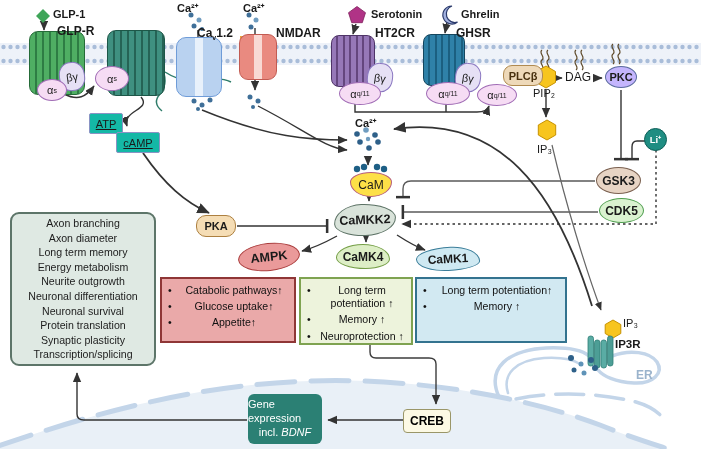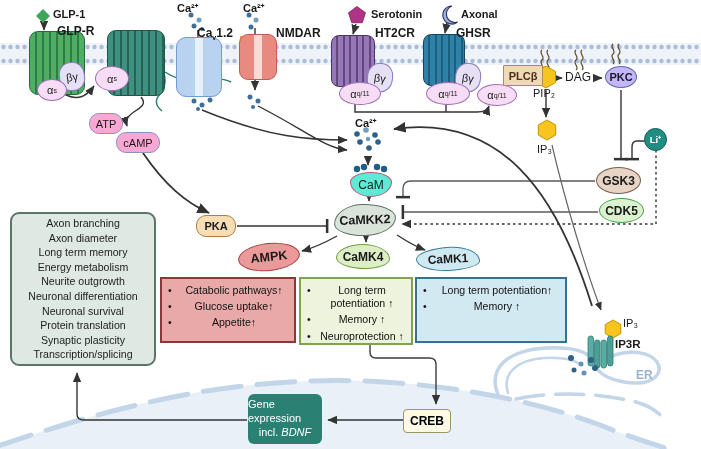--- a/index.html
+++ b/index.html
@@ -15,21 +15,21 @@
   .fnbox{background:#dfe9e3;border:2px solid #5d7569;border-radius:9px;
          font-size:10.6px;line-height:1.38;text-align:center;color:#1c1c1c;
          display:flex;flex-direction:column;justify-content:center;font-weight:500;}
   ul.fx{margin:3px 0 0 0;padding:2px 4px 2px 16px;list-style:none;font-size:10.6px;line-height:1.25;color:#111;}
   ul.fx li{position:relative;margin-bottom:3px;}
   ul.fx li::before{content:"•";position:absolute;left:-10px;}
   .genebox{background:#2b8074;border-radius:6px;color:#fff;font-size:11px;line-height:1.25;
            display:flex;flex-direction:column;align-items:center;justify-content:center;text-align:left;}
   .creb{background:#fcf9e4;border:1.5px solid #9a9668;border-radius:4px;font-weight:bold;font-size:12px;
         display:flex;align-items:center;justify-content:center;z-index:2;position:absolute;}
-  .pill-lav{background:#f9a8d4;border:1.5px solid #8a93c4;border-radius:10px;}
+  .pill-lav{background:#14b8a6;border:1.5px solid #8a93c4;border-radius:2px;text-decoration:underline;}
   .pink{background:#f6dcf4;border:1.5px solid #a06cb5;border-radius:50%;}
   .bg{background:#e6e0f5;border:1.5px solid #8a77c0;border-radius:45%;}
 </style>
 </head>
 <body>
 
 <div class="stage">
 
   <svg class="underlay" width="701" height="449" viewBox="0 0 701 449">
     <defs>
@@ -180,21 +180,21 @@
   </svg>
 
   <div class="lbl" style="left:53px;top:8px;font-weight:600">GLP-1</div>
   <div class="lbl bold" style="left:57px;top:24px;font-size:12px">GLP-R</div>
   <div class="lbl" style="left:177px;top:0px;font-weight:600">Ca²⁺</div>
   <div class="lbl" style="left:243px;top:0px;font-weight:600">Ca²⁺</div>
   <div class="lbl bold" style="left:197px;top:26px;font-size:12px"><span>Ca</span><sub>v</sub><span>1.2</span></div>
   <div class="lbl bold" style="left:276px;top:26px;font-size:12px">NMDAR</div>
   <div class="lbl" style="left:371px;top:8px;font-weight:600">Serotonin</div>
   <div class="lbl bold" style="left:375px;top:26px;font-size:12px">HT2CR</div>
-  <div class="lbl" style="left:461px;top:8px;font-weight:600">Axonal</div>
+  <div class="lbl" style="left:461px;top:8px;font-weight:600">Ghrelin</div>
   <div class="lbl bold" style="left:456px;top:26px;font-size:12px">GHSR</div>
 
   <div class="receptor" style="left:29px;top:31px;width:56px;height:64px;border-radius:9px;border:1px solid #256b38;background:repeating-linear-gradient(90deg,#4fae63 0 5px,#2e7d44 5px 7px)"></div>
   <div class="receptor" style="left:107px;top:30px;width:58px;height:66px;border-radius:9px;border:1px solid #1d5748;background:repeating-linear-gradient(90deg,#3f9080 0 5px,#256355 5px 7px)"></div>
   <div class="receptor" style="left:176px;top:37px;width:46px;height:60px;border-radius:10px;border:1.5px solid #6f9cd8;background:linear-gradient(90deg,#b9d2f0 0 40%,#e8f1fb 40% 60%,#b9d2f0 60% 100%)"></div>
   <div class="receptor" style="left:239px;top:34px;width:38px;height:46px;border-radius:9px;border:1.5px solid #c25b52;background:linear-gradient(90deg,#e98a80 0 40%,#f8d9d4 40% 60%,#e98a80 60% 100%)"></div>
   <div class="receptor" style="left:331px;top:35px;width:44px;height:52px;border-radius:8px;border:1px solid #4f3468;background:repeating-linear-gradient(90deg,#9678b8 0 4.5px,#64467e 4.5px 6.5px)"></div>
   <div class="receptor" style="left:423px;top:34px;width:42px;height:52px;border-radius:8px;border:1px solid #14465e;background:repeating-linear-gradient(90deg,#2f81a8 0 4.5px,#1b5f80 4.5px 6.5px)"></div>
 
   <div class="oval bg" style="left:59px;top:62px;width:26px;height:29px;transform:rotate(-8deg)">βγ</div>
@@ -216,30 +216,30 @@
       <span>α</span>
       <sub>q/11</sub>
     </div>
   <div class="oval pink" style="left:477px;top:84px;width:40px;height:22px">
       <span>α</span>
       <sub>q/11</sub>
     </div>
 
   <div class="oval pill-lav" style="left:89px;top:113px;width:34px;height:21px">ATP</div>
   <div class="oval pill-lav" style="left:116px;top:132px;width:44px;height:21px">cAMP</div>
-  <div class="oval" style="left:503px;top:65px;width:40px;height:21px;background:#eed9b9;border:1.5px solid #b08a50;border-radius:1px;color:#4a3210;font-weight:600">PLCβ</div>
+  <div class="oval" style="left:503px;top:65px;width:40px;height:21px;background:#eed9b9;border:1.5px solid #b08a50;border-radius:9px;color:#4a3210;font-weight:600">PLCβ</div>
   <div class="lbl" style="left:533px;top:87px">PIP₂</div>
   <div class="lbl" style="left:565px;top:70px;font-size:12px">DAG</div>
   <div class="oval" style="left:605px;top:66px;width:32px;height:22px;background:#c4b5fd;border:1.5px solid #5a6b9e;border-radius:50%;font-weight:600">PKC</div>
   <div class="lbl" style="left:537px;top:143px">IP₃</div>
   <div class="oval" style="left:644px;top:128px;width:23px;height:23px;background:#1f8d82;border:1.5px solid #0e5f58;border-radius:50%;color:#fff;font-size:9.5px;font-weight:bold">Li⁺</div>
   <div class="oval" style="left:596px;top:167px;width:45px;height:27px;background:#e7d4c4;border:1.5px solid #7a6050;border-radius:50%;font-weight:600;font-size:12px">GSK3</div>
   <div class="oval" style="left:599px;top:198px;width:45px;height:25px;background:#daf2d0;border:1.5px solid #4f9e4f;border-radius:50%;font-weight:600;font-size:12px">CDK5</div>
   <div class="lbl" style="left:355px;top:115px;font-weight:600">Ca²⁺</div>
-  <div class="oval" style="left:350px;top:172px;width:42px;height:25px;background:#5eead4;border:1.5px solid #b65c7e;border-radius:50% 50% 50% 50% / 40% 40% 60% 60%;font-size:12px">CaM</div>
+  <div class="oval" style="left:350px;top:172px;width:42px;height:25px;background:#fde047;border:1.5px solid #b65c7e;border-radius:50% 50% 50% 50% / 40% 40% 60% 60%;font-size:12px">CaM</div>
   <div class="oval" style="left:334px;top:204px;width:62px;height:32px;background:#d9e3da;border:1.8px solid #5c7265;border-radius:45% 55% 50% 50% / 60% 45% 55% 40%;font-weight:bold;font-size:12.5px;transform:rotate(-2deg)">CaMKK2</div>
   <div class="oval" style="left:196px;top:215px;width:40px;height:22px;background:#f5ddb5;border:1.5px solid #ad8040;border-radius:10px;font-weight:600">PKA</div>
   <div class="oval" style="left:238px;top:243px;width:62px;height:28px;background:#ea9a9a;border:1.8px solid #aa3d3d;border-radius:50%;font-weight:600;font-size:12.5px;transform:rotate(-6deg)">AMPK</div>
   <div class="oval" style="left:336px;top:244px;width:54px;height:25px;background:#ddeec6;border:1.5px solid #759f47;border-radius:50% 50% 45% 55% / 55% 60% 40% 45%;font-weight:600;font-size:12px">CaMK4</div>
   <div class="oval" style="left:416px;top:247px;width:64px;height:24px;background:#cfe9f2;border:1.5px solid #3a7d99;border-radius:55% 45% 50% 50% / 45% 65% 35% 55%;font-weight:600;font-size:12px;transform:rotate(-3deg)">CaMK1</div>
 
   <div class="box fnbox" style="left:10px;top:212px;width:146px;height:154px">
     <div>Axon branching</div>
     <div>Axon diameter</div>
     <div>Long term memory</div>

